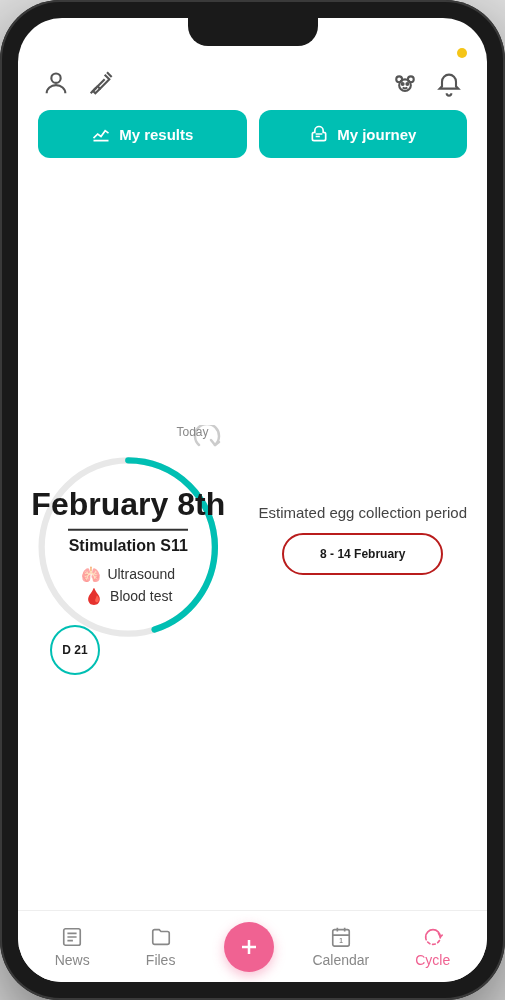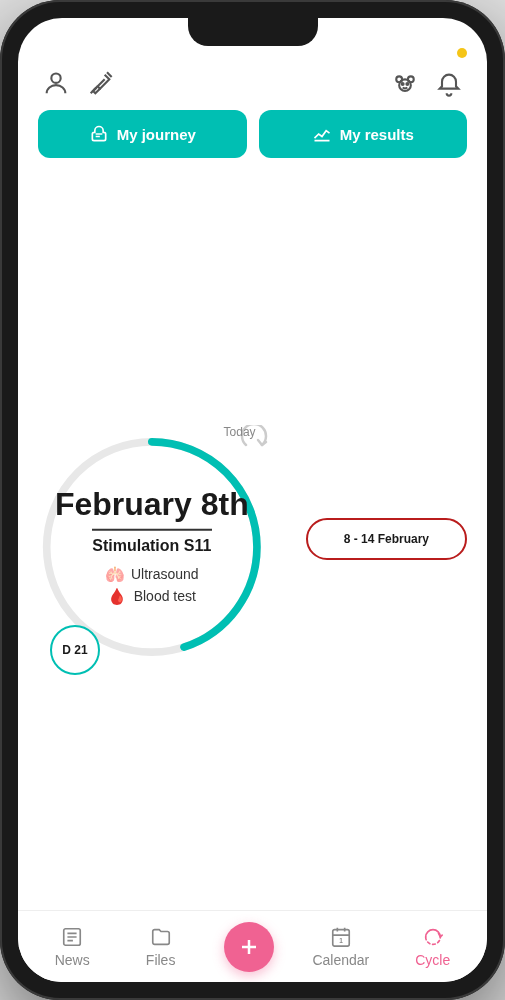--- a/index.html
+++ b/index.html
@@ -367,31 +367,31 @@
             <path d="M6 10a6 6 0 0112 0v4l2 2H4l2-2v-4z"></path>
             <path d="M10 20a2 2 0 004 0"></path>
           </svg>
         </div>
       </div>
     </div>
 
     <div class="action-buttons">
       <button class="action-btn">
         <svg viewBox="0 0 24 24" fill="none" stroke="white" stroke-width="2">
+          <polyline points="3,17 8,12 12,15 17,8 21,11"></polyline>
+          <line x1="3" y1="20" x2="21" y2="20"></line>
+        </svg>
+        <span>My results</span>
+      </button>
+      <button class="action-btn">
+        <svg viewBox="0 0 24 24" fill="none" stroke="white" stroke-width="2">
           <path d="M4 12c0-1 1-2 2-2h1V8a5 5 0 0110 0v2h1c1 0 2 1 2 2v6c0 1-1 2-2 2H6c-1 0-2-1-2-2v-6z"></path>
           <path d="M8 12h8M8 15h5"></path>
         </svg>
         <span>My journey</span>
-      </button>
-      <button class="action-btn">
-        <svg viewBox="0 0 24 24" fill="none" stroke="white" stroke-width="2">
-          <polyline points="3,17 8,12 12,15 17,8 21,11"></polyline>
-          <line x1="3" y1="20" x2="21" y2="20"></line>
-        </svg>
-        <span>My results</span>
       </button>
     </div>
 
     <div class="main-content">
 
       <div class="circle-container">
         <svg class="circle-svg" viewBox="0 0 280 280">
 
           <circle class="circle-track" cx="140" cy="140" r="110"></circle>
 
@@ -418,20 +418,21 @@
           <div class="appointment-item">
             <span class="appt-icon">🩸</span>
             <span>Blood test</span>
           </div>
         </div>
 
         <div class="d21-badge">D 21</div>
       </div>
 
       <div class="egg-section">
+        <div class="egg-title">Estimated egg collection period</div>
         <div class="date-pill">8 - 14 February</div>
       </div>
 
     </div>
 
     <div class="bottom-nav">
 
       <div class="nav-item">
         <div class="nav-icon">
           <svg width="22" height="22" viewBox="0 0 24 24" fill="none" stroke="#888" stroke-width="1.8">

